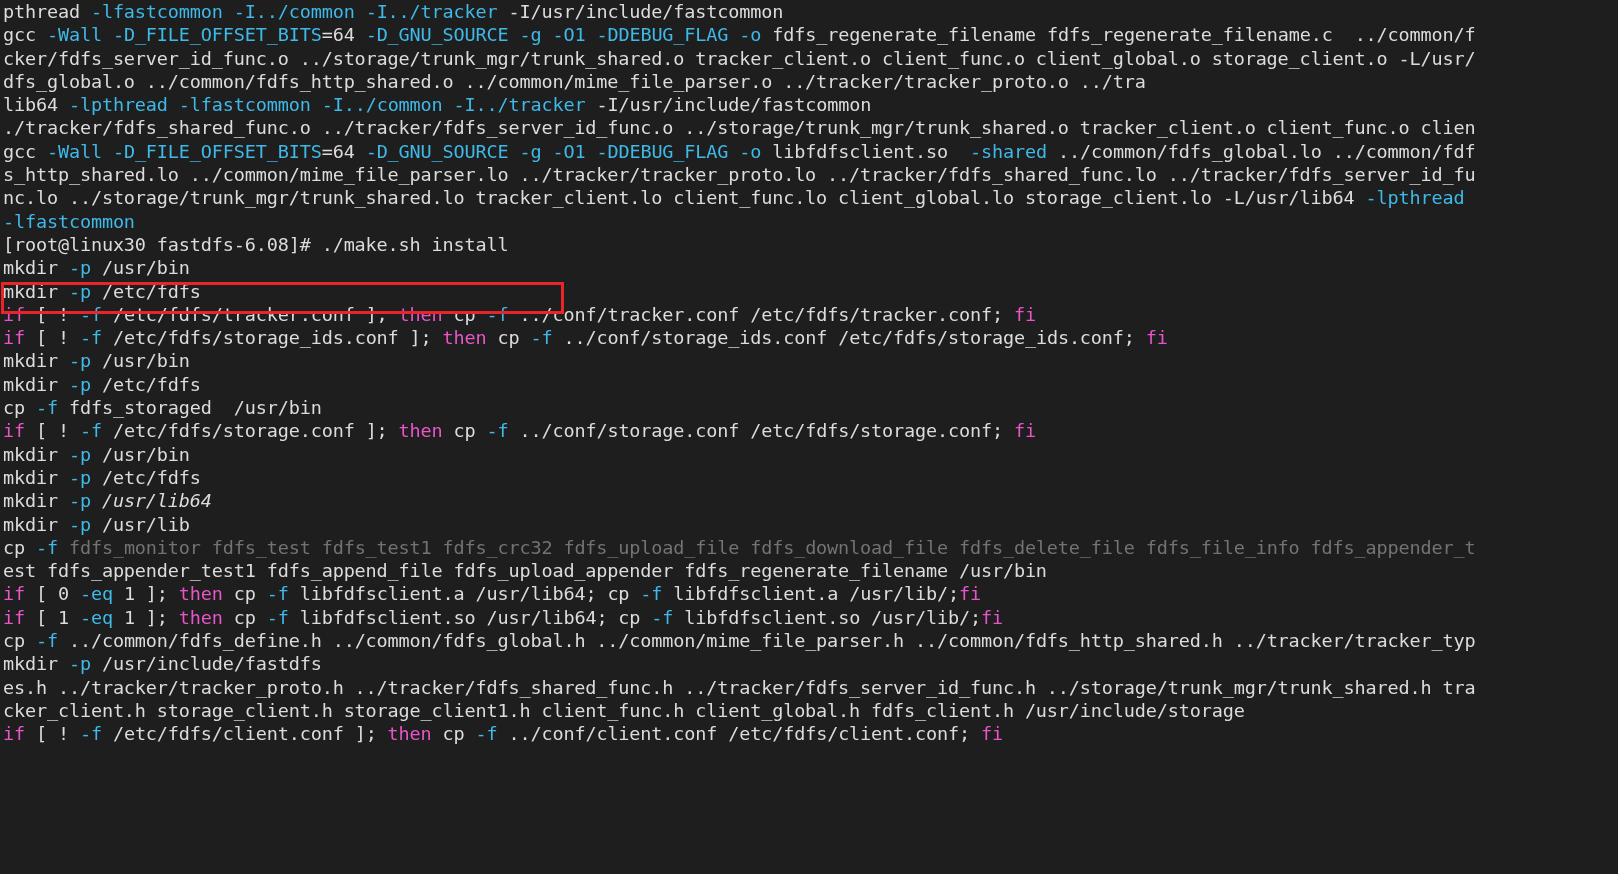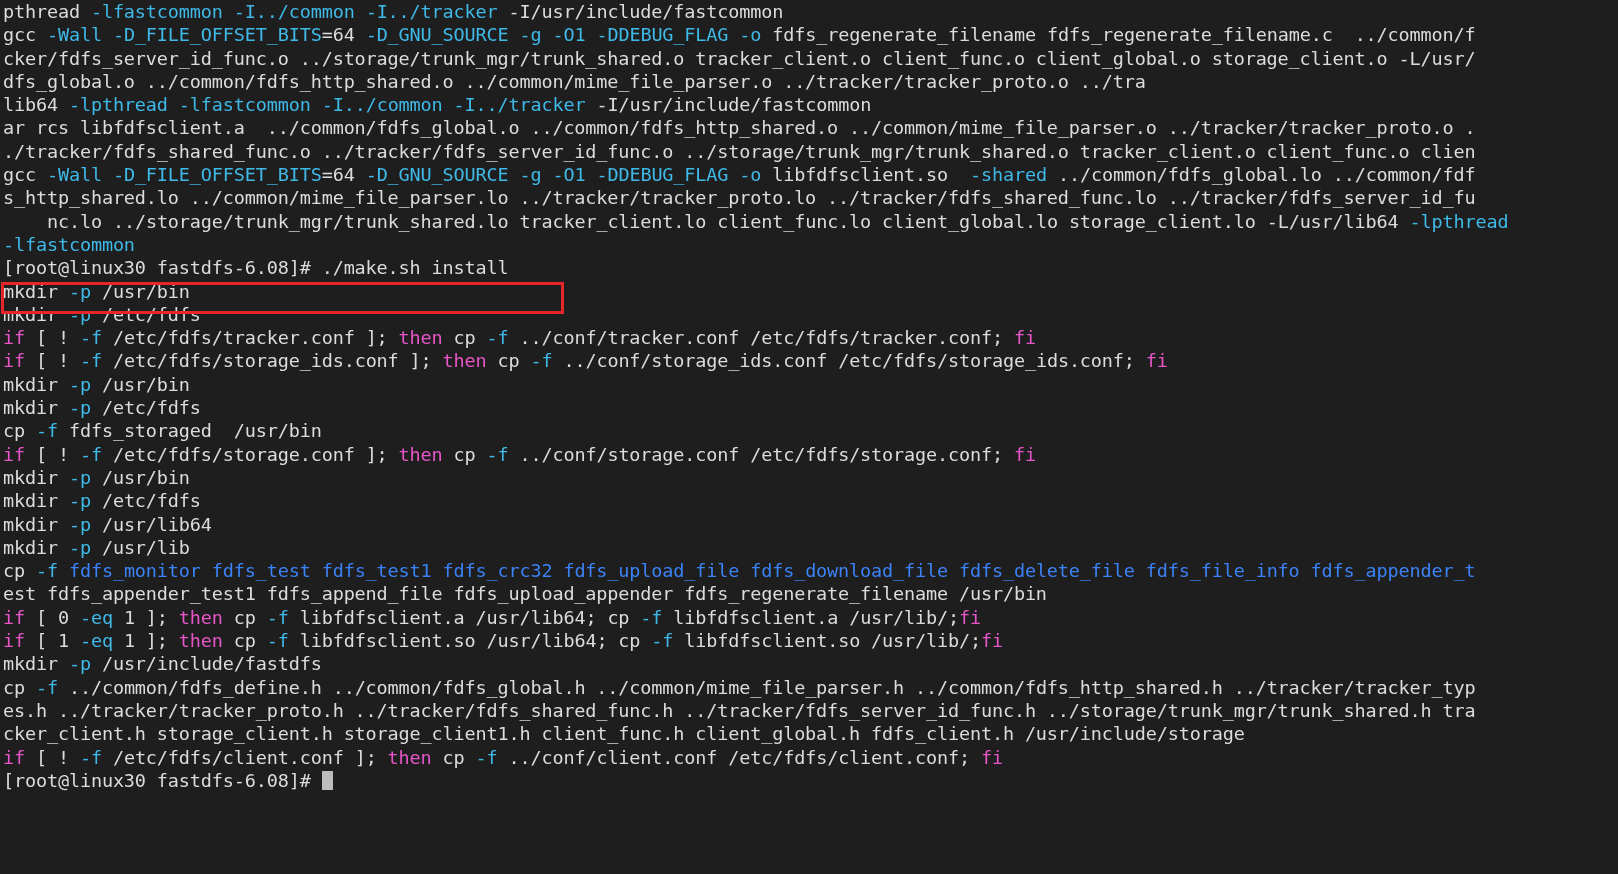--- a/index.html
+++ b/index.html
@@ -60,44 +60,42 @@
 </head>
 <body style="background: rgb(30, 30, 30);">
 
 <div id="terminal" style="background: rgb(30, 30, 30);">
   <div id="terminal-output">
       <div class="term-line"><span class="tok c-default" style="color: rgb(220, 220, 220);">pthread </span><span class="tok c-flag" style="color: rgb(63, 185, 232);">-lfastcommon</span><span class="tok c-default" style="color: rgb(220, 220, 220);"> </span><span class="tok c-flag" style="color: rgb(63, 185, 232);">-I../common</span><span class="tok c-default" style="color: rgb(220, 220, 220);"> </span><span class="tok c-flag" style="color: rgb(63, 185, 232);">-I../tracker</span><span class="tok c-default" style="color: rgb(220, 220, 220);"> -I/usr/include/fastcommon</span></div>
       <div class="term-line"><span class="tok c-default" style="color: rgb(220, 220, 220);">gcc </span><span class="tok c-flag" style="color: rgb(63, 185, 232);">-Wall</span><span class="tok c-default" style="color: rgb(220, 220, 220);"> </span><span class="tok c-flag" style="color: rgb(63, 185, 232);">-D_FILE_OFFSET_BITS</span><span class="tok c-default" style="color: rgb(220, 220, 220);">=64 </span><span class="tok c-flag" style="color: rgb(63, 185, 232);">-D_GNU_SOURCE</span><span class="tok c-default" style="color: rgb(220, 220, 220);"> </span><span class="tok c-flag" style="color: rgb(63, 185, 232);">-g</span><span class="tok c-default" style="color: rgb(220, 220, 220);"> </span><span class="tok c-flag" style="color: rgb(63, 185, 232);">-O1</span><span class="tok c-default" style="color: rgb(220, 220, 220);"> </span><span class="tok c-flag" style="color: rgb(63, 185, 232);">-DDEBUG_FLAG</span><span class="tok c-default" style="color: rgb(220, 220, 220);"> </span><span class="tok c-flag" style="color: rgb(63, 185, 232);">-o</span><span class="tok c-default" style="color: rgb(220, 220, 220);"> fdfs_regenerate_filename fdfs_regenerate_filename.c  ../common/f</span></div>
       <div class="term-line"><span class="tok c-default" style="color: rgb(220, 220, 220);">cker/fdfs_server_id_func.o ../storage/trunk_mgr/trunk_shared.o tracker_client.o client_func.o client_global.o storage_client.o -L/usr/</span></div>
       <div class="term-line"><span class="tok c-default" style="color: rgb(220, 220, 220);">dfs_global.o ../common/fdfs_http_shared.o ../common/mime_file_parser.o ../tracker/tracker_proto.o ../tra</span></div>
       <div class="term-line"><span class="tok c-default" style="color: rgb(220, 220, 220);">lib64 </span><span class="tok c-flag" style="color: rgb(63, 185, 232);">-lpthread</span><span class="tok c-default" style="color: rgb(220, 220, 220);"> </span><span class="tok c-flag" style="color: rgb(63, 185, 232);">-lfastcommon</span><span class="tok c-default" style="color: rgb(220, 220, 220);"> </span><span class="tok c-flag" style="color: rgb(63, 185, 232);">-I../common</span><span class="tok c-default" style="color: rgb(220, 220, 220);"> </span><span class="tok c-flag" style="color: rgb(63, 185, 232);">-I../tracker</span><span class="tok c-default" style="color: rgb(220, 220, 220);"> -I/usr/include/fastcommon</span></div>
-      <div class="term-line"><span class="tok c-default" style="color: rgb(220, 220, 220);">ar rcs libfdfsclient.a  ../common/fdfs_global.o ../common/fdfs_http_shared.o ../common/mime_file_parser.o ../tracker/tracker_proto.o .</span></div>
       <div class="term-line"><span class="tok c-default" style="color: rgb(220, 220, 220); margin-top: 17px;">./tracker/fdfs_shared_func.o ../tracker/fdfs_server_id_func.o ../storage/trunk_mgr/trunk_shared.o tracker_client.o client_func.o clien</span></div>
       <div class="term-line"><span class="tok c-default" style="color: rgb(220, 220, 220);">gcc </span><span class="tok c-flag" style="color: rgb(63, 185, 232);">-Wall</span><span class="tok c-default" style="color: rgb(220, 220, 220);"> </span><span class="tok c-flag" style="color: rgb(63, 185, 232);">-D_FILE_OFFSET_BITS</span><span class="tok c-default" style="color: rgb(220, 220, 220);">=64 </span><span class="tok c-flag" style="color: rgb(63, 185, 232);">-D_GNU_SOURCE</span><span class="tok c-default" style="color: rgb(220, 220, 220);"> </span><span class="tok c-flag" style="color: rgb(63, 185, 232);">-g</span><span class="tok c-default" style="color: rgb(220, 220, 220);"> </span><span class="tok c-flag" style="color: rgb(63, 185, 232);">-O1</span><span class="tok c-default" style="color: rgb(220, 220, 220);"> </span><span class="tok c-flag" style="color: rgb(63, 185, 232);">-DDEBUG_FLAG</span><span class="tok c-default" style="color: rgb(220, 220, 220);"> </span><span class="tok c-flag" style="color: rgb(63, 185, 232);">-o</span><span class="tok c-default" style="color: rgb(220, 220, 220);"> libfdfsclient.so  </span><span class="tok c-flag" style="color: rgb(63, 185, 232);">-shared</span><span class="tok c-default" style="color: rgb(220, 220, 220);"> ../common/fdfs_global.lo ../common/fdf</span></div>
       <div class="term-line"><span class="tok c-default" style="color: rgb(220, 220, 220);">s_http_shared.lo ../common/mime_file_parser.lo ../tracker/tracker_proto.lo ../tracker/fdfs_shared_func.lo ../tracker/fdfs_server_id_fu</span></div>
-      <div class="term-line"><span class="tok c-default" style="color: rgb(220, 220, 220); margin-left: 44px;">nc.lo ../storage/trunk_mgr/trunk_shared.lo tracker_client.lo client_func.lo client_global.lo storage_client.lo -L/usr/lib64 </span><span class="tok c-flag" style="color: rgb(63, 185, 232);">-lpthread</span></div>
+      <div class="term-line"><span class="tok c-default" style="color: rgb(220, 220, 220);">nc.lo ../storage/trunk_mgr/trunk_shared.lo tracker_client.lo client_func.lo client_global.lo storage_client.lo -L/usr/lib64 </span><span class="tok c-flag" style="color: rgb(63, 185, 232);">-lpthread</span></div>
       <div class="term-line"><span class="tok c-flag" style="color: rgb(63, 185, 232);">-lfastcommon</span></div>
       <div class="term-line"><span class="tok c-prompt" style="color: rgb(220, 220, 220);">[root@linux30 fastdfs-6.08]# ./make.sh install</span></div>
       <div class="term-line"><span class="tok c-default" style="color: rgb(220, 220, 220);">mkdir </span><span class="tok c-flag" style="color: rgb(63, 185, 232);">-p</span><span class="tok c-default" style="color: rgb(220, 220, 220);"> /usr/bin</span></div>
       <div class="term-line"><span class="tok c-default" style="color: rgb(220, 220, 220);">mkdir </span><span class="tok c-flag" style="color: rgb(63, 185, 232);">-p</span><span class="tok c-default" style="color: rgb(220, 220, 220);"> /etc/fdfs</span></div>
       <div class="term-line"><span class="tok c-kw" style="color: rgb(232, 85, 200);">if</span><span class="tok c-default" style="color: rgb(220, 220, 220);"> [ ! </span><span class="tok c-flag" style="color: rgb(63, 185, 232);">-f</span><span class="tok c-default" style="color: rgb(220, 220, 220);"> /etc/fdfs/tracker.conf ]; </span><span class="tok c-kw" style="color: rgb(232, 85, 200);">then</span><span class="tok c-default" style="color: rgb(220, 220, 220);"> cp </span><span class="tok c-flag" style="color: rgb(63, 185, 232);">-f</span><span class="tok c-default" style="color: rgb(220, 220, 220);"> ../conf/tracker.conf /etc/fdfs/tracker.conf; </span><span class="tok c-kw" style="color: rgb(232, 85, 200);">fi</span></div>
       <div class="term-line"><span class="tok c-kw" style="color: rgb(232, 85, 200);">if</span><span class="tok c-default" style="color: rgb(220, 220, 220);"> [ ! </span><span class="tok c-flag" style="color: rgb(63, 185, 232);">-f</span><span class="tok c-default" style="color: rgb(220, 220, 220);"> /etc/fdfs/storage_ids.conf ]; </span><span class="tok c-kw" style="color: rgb(232, 85, 200);">then</span><span class="tok c-default" style="color: rgb(220, 220, 220);"> cp </span><span class="tok c-flag" style="color: rgb(63, 185, 232);">-f</span><span class="tok c-default" style="color: rgb(220, 220, 220);"> ../conf/storage_ids.conf /etc/fdfs/storage_ids.conf; </span><span class="tok c-kw" style="color: rgb(232, 85, 200);">fi</span></div>
       <div class="term-line"><span class="tok c-default" style="color: rgb(220, 220, 220);">mkdir </span><span class="tok c-flag" style="color: rgb(63, 185, 232);">-p</span><span class="tok c-default" style="color: rgb(220, 220, 220);"> /usr/bin</span></div>
       <div class="term-line"><span class="tok c-default" style="color: rgb(220, 220, 220);">mkdir </span><span class="tok c-flag" style="color: rgb(63, 185, 232);">-p</span><span class="tok c-default" style="color: rgb(220, 220, 220);"> /etc/fdfs</span></div>
       <div class="term-line"><span class="tok c-default" style="color: rgb(220, 220, 220);">cp </span><span class="tok c-flag" style="color: rgb(63, 185, 232);">-f</span><span class="tok c-default" style="color: rgb(220, 220, 220);"> fdfs_storaged  /usr/bin</span></div>
       <div class="term-line"><span class="tok c-kw" style="color: rgb(232, 85, 200);">if</span><span class="tok c-default" style="color: rgb(220, 220, 220);"> [ ! </span><span class="tok c-flag" style="color: rgb(63, 185, 232);">-f</span><span class="tok c-default" style="color: rgb(220, 220, 220);"> /etc/fdfs/storage.conf ]; </span><span class="tok c-kw" style="color: rgb(232, 85, 200);">then</span><span class="tok c-default" style="color: rgb(220, 220, 220);"> cp </span><span class="tok c-flag" style="color: rgb(63, 185, 232);">-f</span><span class="tok c-default" style="color: rgb(220, 220, 220);"> ../conf/storage.conf /etc/fdfs/storage.conf; </span><span class="tok c-kw" style="color: rgb(232, 85, 200);">fi</span></div>
       <div class="term-line"><span class="tok c-default" style="color: rgb(220, 220, 220);">mkdir </span><span class="tok c-flag" style="color: rgb(63, 185, 232);">-p</span><span class="tok c-default" style="color: rgb(220, 220, 220);"> /usr/bin</span></div>
       <div class="term-line"><span class="tok c-default" style="color: rgb(220, 220, 220);">mkdir </span><span class="tok c-flag" style="color: rgb(63, 185, 232);">-p</span><span class="tok c-default" style="color: rgb(220, 220, 220);"> /etc/fdfs</span></div>
-      <div class="term-line"><span class="tok c-default" style="color: rgb(220, 220, 220);">mkdir </span><span class="tok c-flag" style="color: rgb(63, 185, 232);">-p</span><span class="tok c-default" style="color: rgb(220, 220, 220);"> /usr/lib64</span></div>
+      <div class="term-line"><span class="tok c-default" style="color: rgb(220, 220, 220);">mkdir </span><span class="tok c-flag" style="color: rgb(63, 185, 232);">-p</span><span class="tok c-default" style="color: rgb(220, 220, 220); font-style: italic;"> /usr/lib64</span></div>
       <div class="term-line"><span class="tok c-default" style="color: rgb(220, 220, 220);">mkdir </span><span class="tok c-flag" style="color: rgb(63, 185, 232);">-p</span><span class="tok c-default" style="color: rgb(220, 220, 220);"> /usr/lib</span></div>
-      <div class="term-line"><span class="tok c-default" style="color: rgb(220, 220, 220);">cp </span><span class="tok c-flag" style="color: rgb(63, 185, 232);">-f</span><span class="tok c-default" style="color: #3b82f6;"> fdfs_monitor fdfs_test fdfs_test1 fdfs_crc32 fdfs_upload_file fdfs_download_file fdfs_delete_file fdfs_file_info fdfs_appender_t</span></div>
+      <div class="term-line"><span class="tok c-default" style="color: rgb(220, 220, 220);">cp </span><span class="tok c-flag" style="color: rgb(63, 185, 232);">-f</span><span class="tok c-default" style="color: #737373;"> fdfs_monitor fdfs_test fdfs_test1 fdfs_crc32 fdfs_upload_file fdfs_download_file fdfs_delete_file fdfs_file_info fdfs_appender_t</span></div>
       <div class="term-line"><span class="tok c-default" style="color: rgb(220, 220, 220);">est fdfs_appender_test1 fdfs_append_file fdfs_upload_appender fdfs_regenerate_filename /usr/bin</span></div>
       <div class="term-line"><span class="tok c-kw" style="color: rgb(232, 85, 200);">if</span><span class="tok c-default" style="color: rgb(220, 220, 220);"> [ 0 </span><span class="tok c-flag" style="color: rgb(63, 185, 232);">-eq</span><span class="tok c-default" style="color: rgb(220, 220, 220);"> 1 ]; </span><span class="tok c-kw" style="color: rgb(232, 85, 200);">then</span><span class="tok c-default" style="color: rgb(220, 220, 220);"> cp </span><span class="tok c-flag" style="color: rgb(63, 185, 232);">-f</span><span class="tok c-default" style="color: rgb(220, 220, 220);"> libfdfsclient.a /usr/lib64; cp </span><span class="tok c-flag" style="color: rgb(63, 185, 232);">-f</span><span class="tok c-default" style="color: rgb(220, 220, 220);"> libfdfsclient.a /usr/lib/;</span><span class="tok c-kw" style="color: rgb(232, 85, 200);">fi</span></div>
       <div class="term-line"><span class="tok c-kw" style="color: rgb(232, 85, 200);">if</span><span class="tok c-default" style="color: rgb(220, 220, 220);"> [ 1 </span><span class="tok c-flag" style="color: rgb(63, 185, 232);">-eq</span><span class="tok c-default" style="color: rgb(220, 220, 220);"> 1 ]; </span><span class="tok c-kw" style="color: rgb(232, 85, 200);">then</span><span class="tok c-default" style="color: rgb(220, 220, 220);"> cp </span><span class="tok c-flag" style="color: rgb(63, 185, 232);">-f</span><span class="tok c-default" style="color: rgb(220, 220, 220);"> libfdfsclient.so /usr/lib64; cp </span><span class="tok c-flag" style="color: rgb(63, 185, 232);">-f</span><span class="tok c-default" style="color: rgb(220, 220, 220);"> libfdfsclient.so /usr/lib/;</span><span class="tok c-kw" style="color: rgb(232, 85, 200);">fi</span></div>
+      <div class="term-line"><span class="tok c-default" style="color: rgb(220, 220, 220);">cp </span><span class="tok c-flag" style="color: rgb(63, 185, 232);">-f</span><span class="tok c-default" style="color: rgb(220, 220, 220);"> ../common/fdfs_define.h ../common/fdfs_global.h ../common/mime_file_parser.h ../common/fdfs_http_shared.h ../tracker/tracker_typ</span></div>
       <div class="term-line"><span class="tok c-default" style="color: rgb(220, 220, 220);">mkdir </span><span class="tok c-flag" style="color: rgb(63, 185, 232);">-p</span><span class="tok c-default" style="color: rgb(220, 220, 220);"> /usr/include/fastdfs</span></div>
-      <div class="term-line"><span class="tok c-default" style="color: rgb(220, 220, 220);">cp </span><span class="tok c-flag" style="color: rgb(63, 185, 232);">-f</span><span class="tok c-default" style="color: rgb(220, 220, 220);"> ../common/fdfs_define.h ../common/fdfs_global.h ../common/mime_file_parser.h ../common/fdfs_http_shared.h ../tracker/tracker_typ</span></div>
       <div class="term-line"><span class="tok c-default" style="color: rgb(220, 220, 220);">es.h ../tracker/tracker_proto.h ../tracker/fdfs_shared_func.h ../tracker/fdfs_server_id_func.h ../storage/trunk_mgr/trunk_shared.h tra</span></div>
       <div class="term-line"><span class="tok c-default" style="color: rgb(220, 220, 220);">cker_client.h storage_client.h storage_client1.h client_func.h client_global.h fdfs_client.h /usr/include/storage</span></div>
       <div class="term-line"><span class="tok c-kw" style="color: rgb(232, 85, 200);">if</span><span class="tok c-default" style="color: rgb(220, 220, 220);"> [ ! </span><span class="tok c-flag" style="color: rgb(63, 185, 232);">-f</span><span class="tok c-default" style="color: rgb(220, 220, 220);"> /etc/fdfs/client.conf ]; </span><span class="tok c-kw" style="color: rgb(232, 85, 200);">then</span><span class="tok c-default" style="color: rgb(220, 220, 220);"> cp </span><span class="tok c-flag" style="color: rgb(63, 185, 232);">-f</span><span class="tok c-default" style="color: rgb(220, 220, 220);"> ../conf/client.conf /etc/fdfs/client.conf; </span><span class="tok c-kw" style="color: rgb(232, 85, 200);">fi</span></div>
-      <div class="term-line"><span class="tok c-prompt" style="color: rgb(220, 220, 220);">[root@linux30 fastdfs-6.08]# </span><span class="cursor-block" style="background: rgb(189, 189, 189);"></span></div>
     </div>
   <div id="cmd-highlight" style="border-color: rgb(232, 38, 42);"></div>
 </div>
 
 </body></html>

